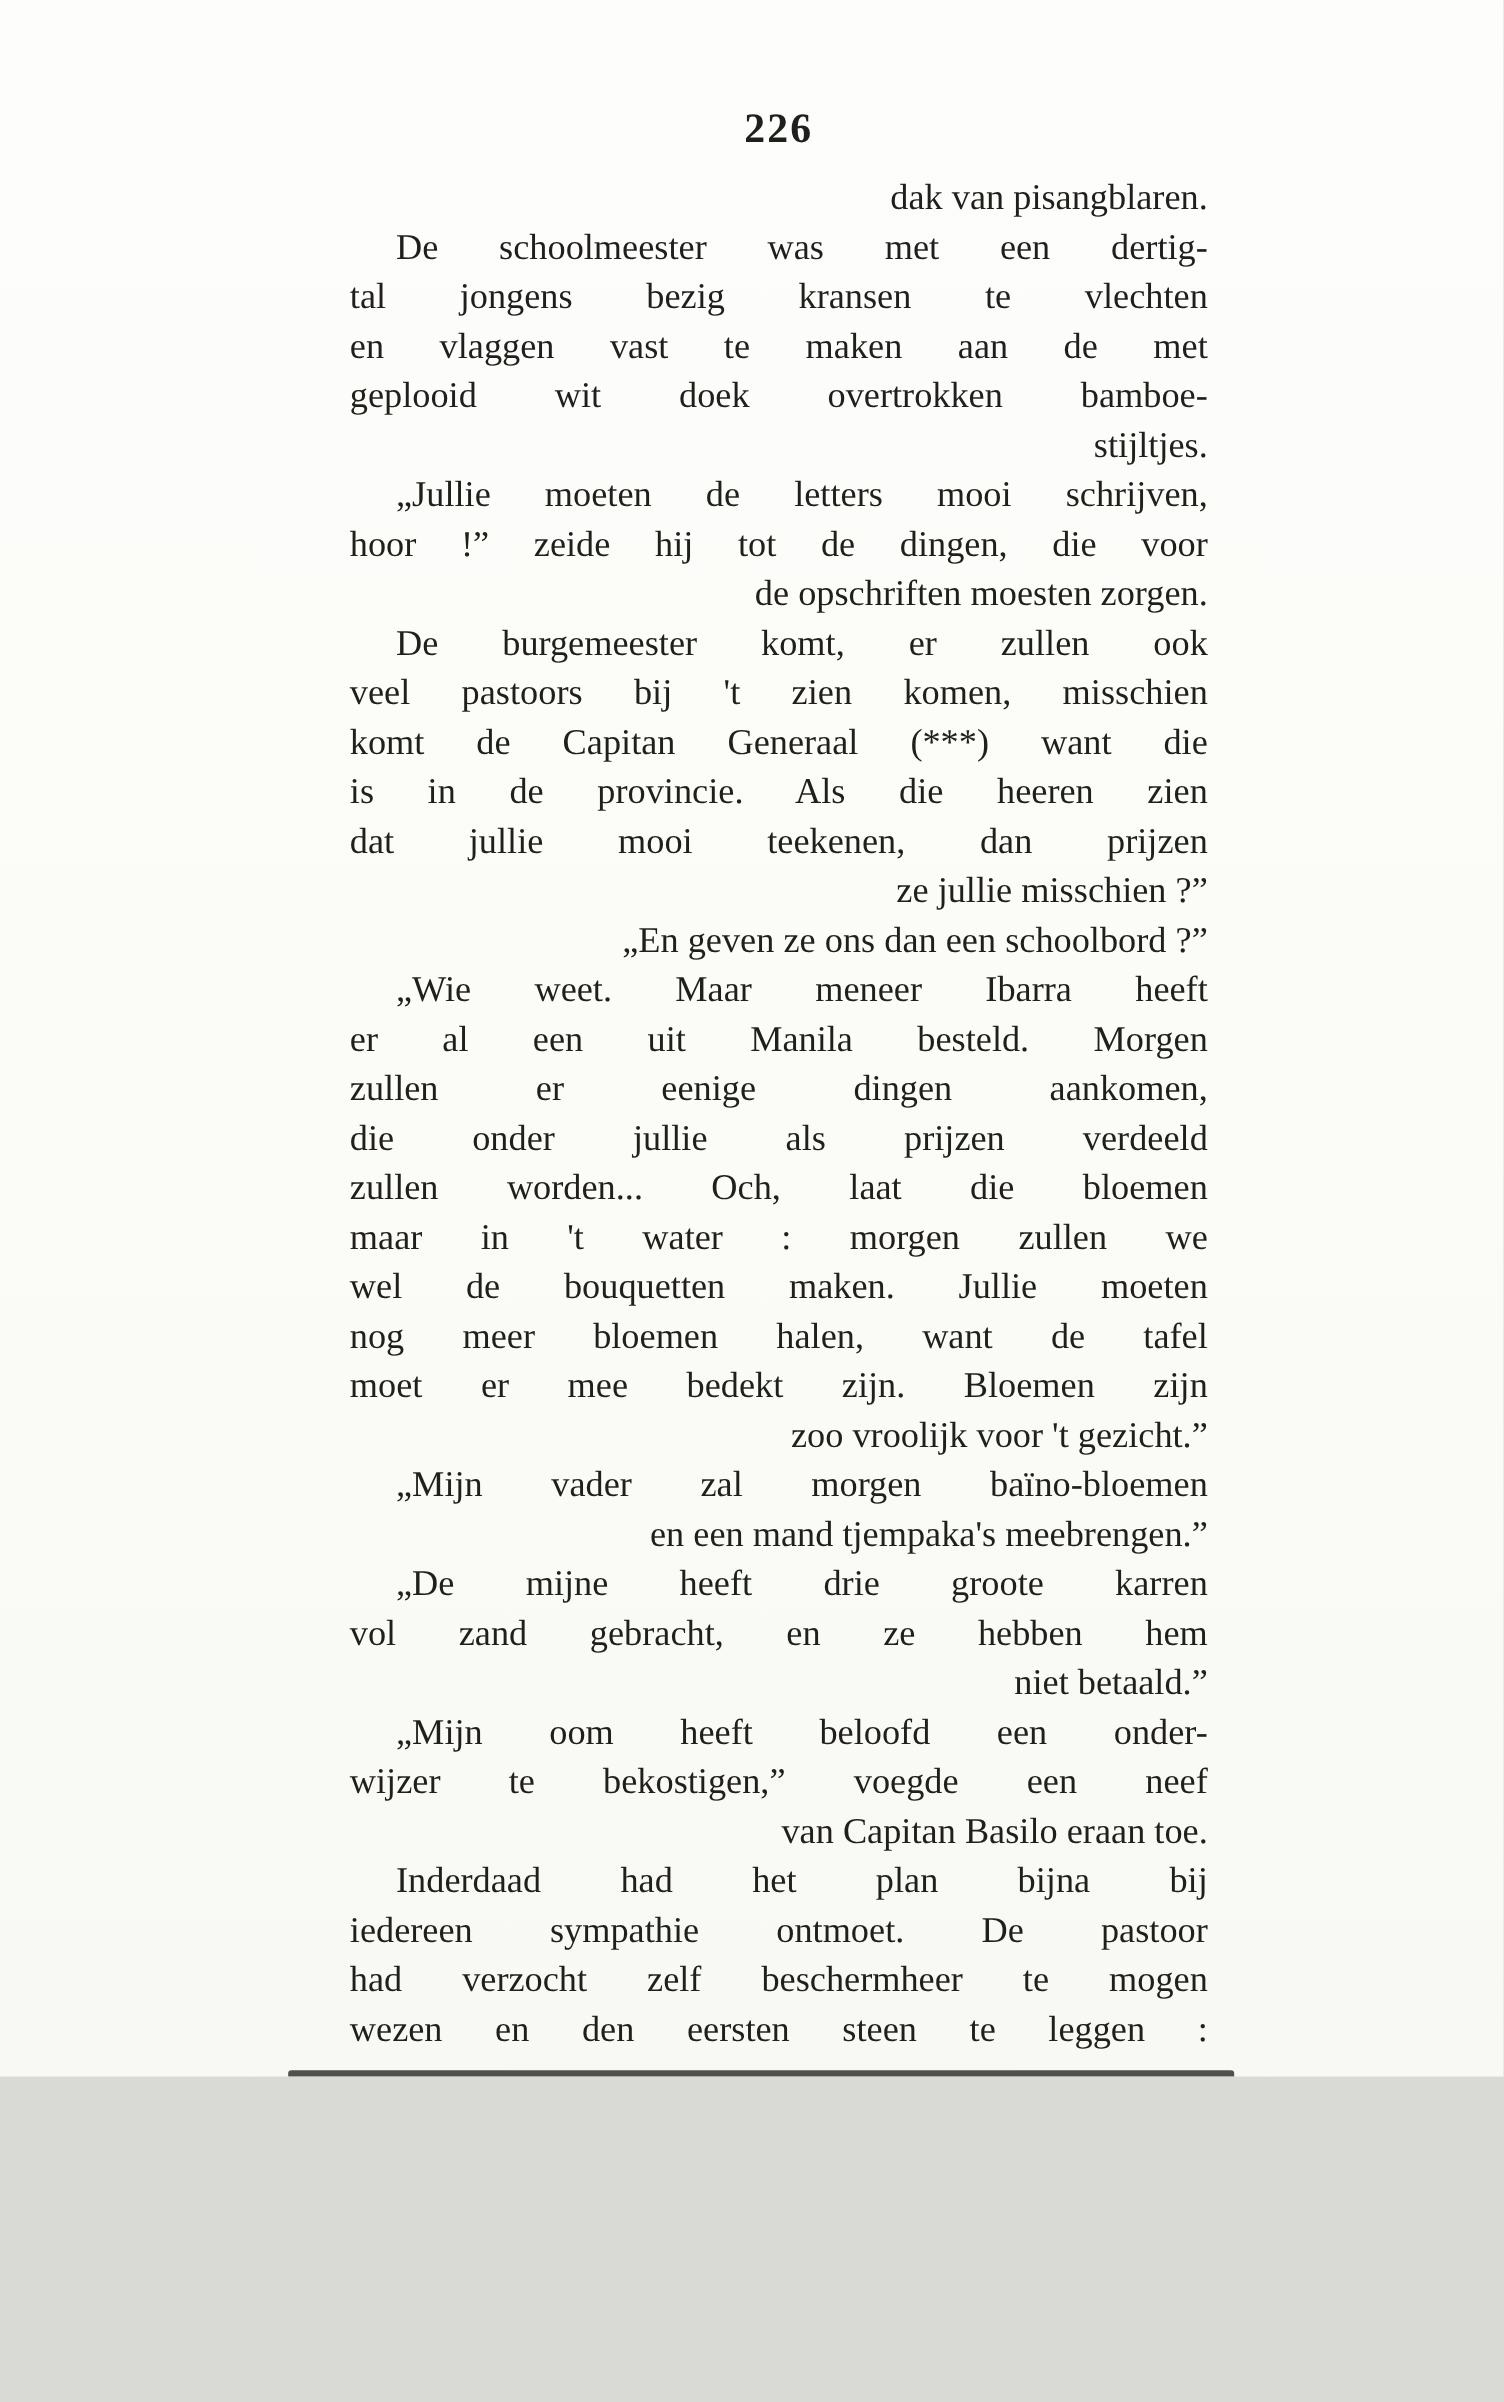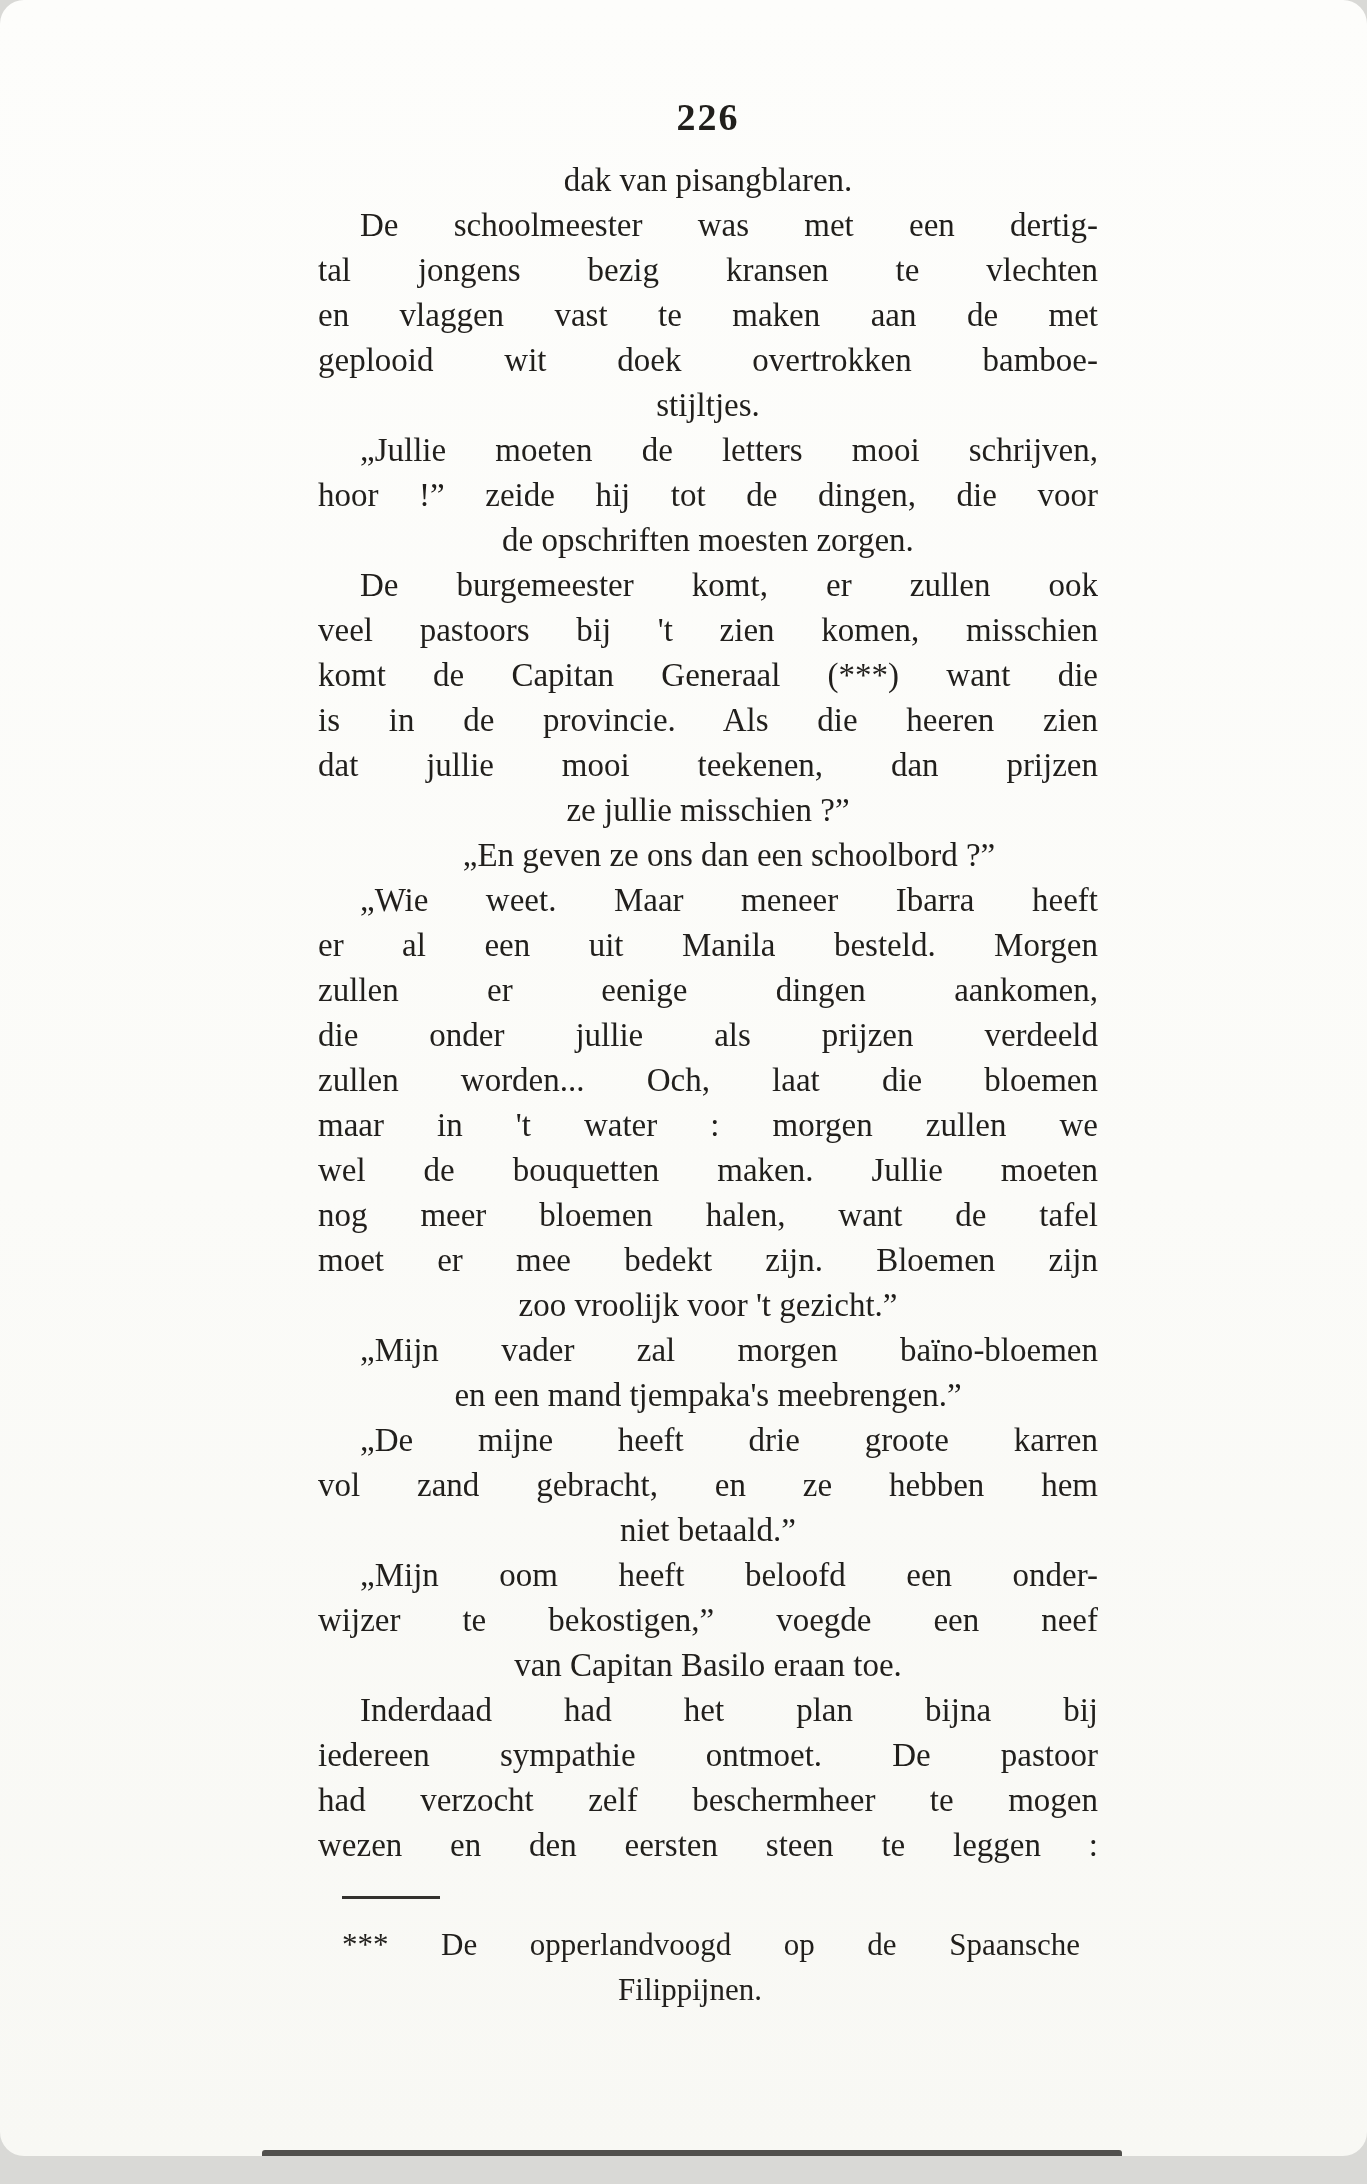--- a/index.html
+++ b/index.html
@@ -1,46 +1,45 @@
 <!DOCTYPE html>
 <html><head>
 <meta charset="utf-8">
 <style>
   * { margin: 0; padding: 0; box-sizing: border-box; }
   html, body { background: #d9d9d6; }
   .page {
     position: relative;
     width: 1367px;
-    height: 2156px;
+    height: 1888px;
     margin: 0 auto;
     background: linear-gradient(180deg, #fdfdfb 0%, #fbfbf8 55%, #f8f8f4 100%);
     font-family: "Liberation Serif", "DejaVu Serif", serif;
     color: #211f1c;
     overflow: hidden;
-    border-radius: 24px;
   }
   .page-number {
     position: absolute;
     top: 95px;
     left: 318px;
     width: 780px;
     text-align: center;
     font-size: 38px;
     font-weight: bold;
     letter-spacing: 2px;
   }
   .body-text {
     position: absolute;
     top: 158px;
     left: 318px;
     width: 780px;
     font-size: 33px;
     line-height: 45px;
   }
-  .line { text-align: center; }
+  .line { text-align: right; }
   .line.just { text-align: justify; text-align-last: justify; }
   .line.ind { text-indent: 42px; }
   .it { }
   .footnote-rule {
     position: absolute;
     top: 1896px;
     left: 342px;
     width: 98px;
     border-top: 3px solid #33312e;
   }

